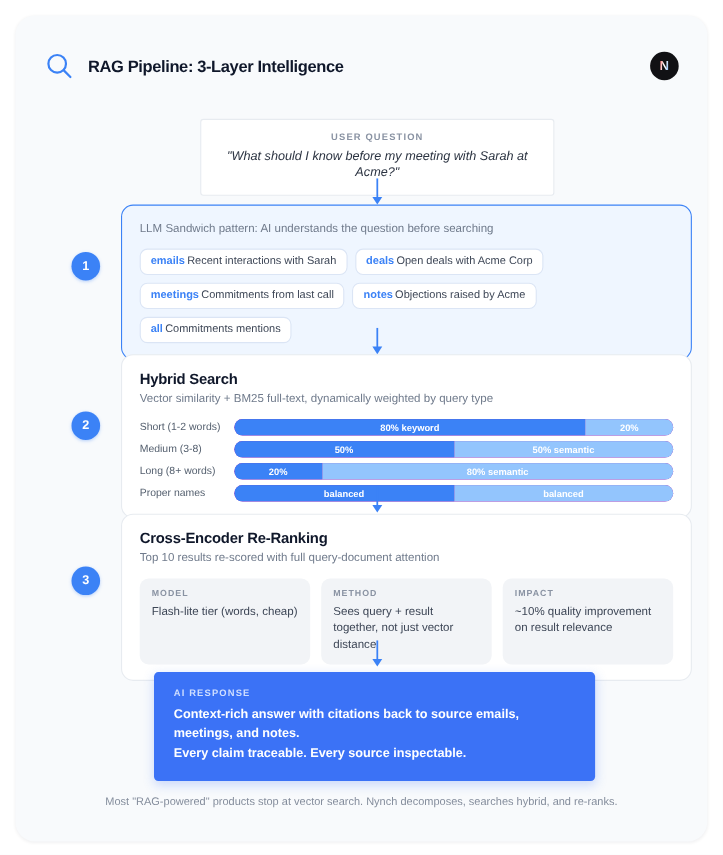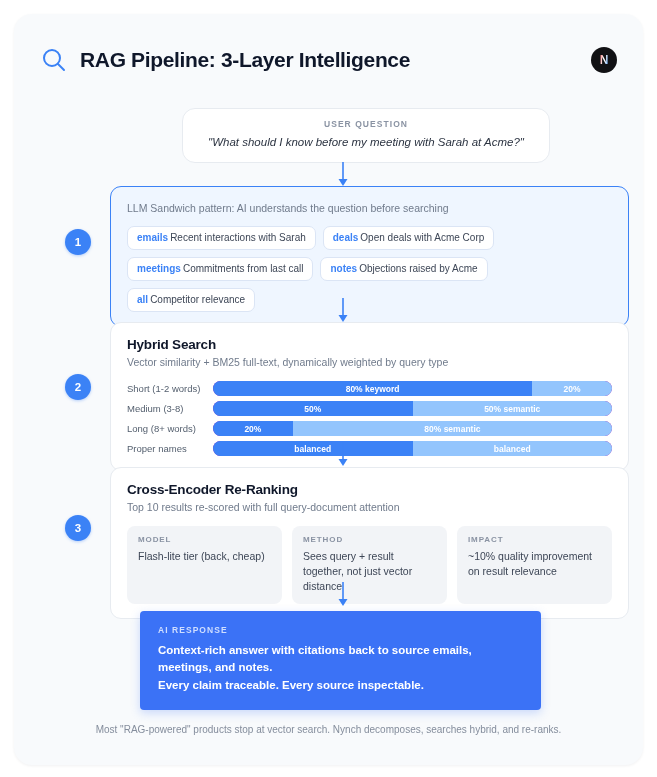--- a/index.html
+++ b/index.html
@@ -36,21 +36,21 @@
     align-items: center;
     padding: 0 26px 0 26px;
   }
   .search-icon {
     width: 28px; height: 28px;
     flex: 0 0 28px;
     margin-right: 12px;
     display: block;
   }
   .page-title {
-    font-size: 21px;
+    font-size: 15px;
     font-weight: bold;
     color: #0f172a;
     letter-spacing: -0.35px;
     white-space: nowrap;
   }
   .avatar {
     margin-left: auto;
     width: 26px; height: 26px;
     border-radius: 50%;
     background: #111114;
@@ -69,24 +69,24 @@
     background: linear-gradient(100deg,#f87171 0%, #ffffff 42%, #ffffff 58%, #60a5fa 100%);
     -webkit-background-clip: text;
     background-clip: text;
     color: transparent;
   }
 
   
   .user-question {
     position: absolute;
     left: 168px; top: 94px;
-    width: 368px;
+    width: 322px;
     background: #ffffff;
     border: 1px solid #e7ebf0;
-    border-radius: 13px;
+    border-radius: 3px;
     padding: 10px 14px 12px 14px;
     text-align: center;
   }
   .uq-label {
     font-size: 8.5px;
     font-weight: bold;
     letter-spacing: 1.05px;
     color: #8a93a3;
     text-transform: uppercase;
     margin-bottom: 6px;
@@ -350,21 +350,21 @@
       <div class="chip">
         <span class="chip-key">deals</span><span>Open deals with Acme Corp</span>
       </div>
       <div class="chip">
         <span class="chip-key">meetings</span><span>Commitments from last call</span>
       </div>
       <div class="chip">
         <span class="chip-key">notes</span><span>Objections raised by Acme</span>
       </div>
       <div class="chip">
-        <span class="chip-key">all</span><span>Competitor relevance</span>
+        <span class="chip-key">all</span><span>Commitments mentions</span>
       </div>
     </div>
   </div>
 
   <div class="arrow arrow-2">
     <svg width="14" height="26" viewBox="0 0 14 26">
       <line x1="7" y1="0" x2="7" y2="18" stroke="#3b82f6" stroke-width="1.6"></line>
       <path d="M2.5 17 L7 24 L11.5 17 Z" fill="#3b82f6"></path>
     </svg>
   </div>
@@ -415,21 +415,21 @@
   </div>
 
   <div class="step-badge badge-3">3</div>
 
   <div class="panel panel-3">
     <div class="panel-title">Cross-Encoder Re-Ranking</div>
     <div class="panel-sub">Top 10 results re-scored with full query-document attention</div>
     <div class="metrics">
       <div class="metric">
         <div class="metric-label">MODEL</div>
-        <div class="metric-value">Flash-lite tier (back, cheap)</div>
+        <div class="metric-value">Flash-lite tier (words, cheap)</div>
       </div>
       <div class="metric">
         <div class="metric-label">METHOD</div>
         <div class="metric-value">Sees query + result together, not just vector distance</div>
       </div>
       <div class="metric">
         <div class="metric-label">IMPACT</div>
         <div class="metric-value">~10% quality improvement on result relevance</div>
       </div>
     </div>

